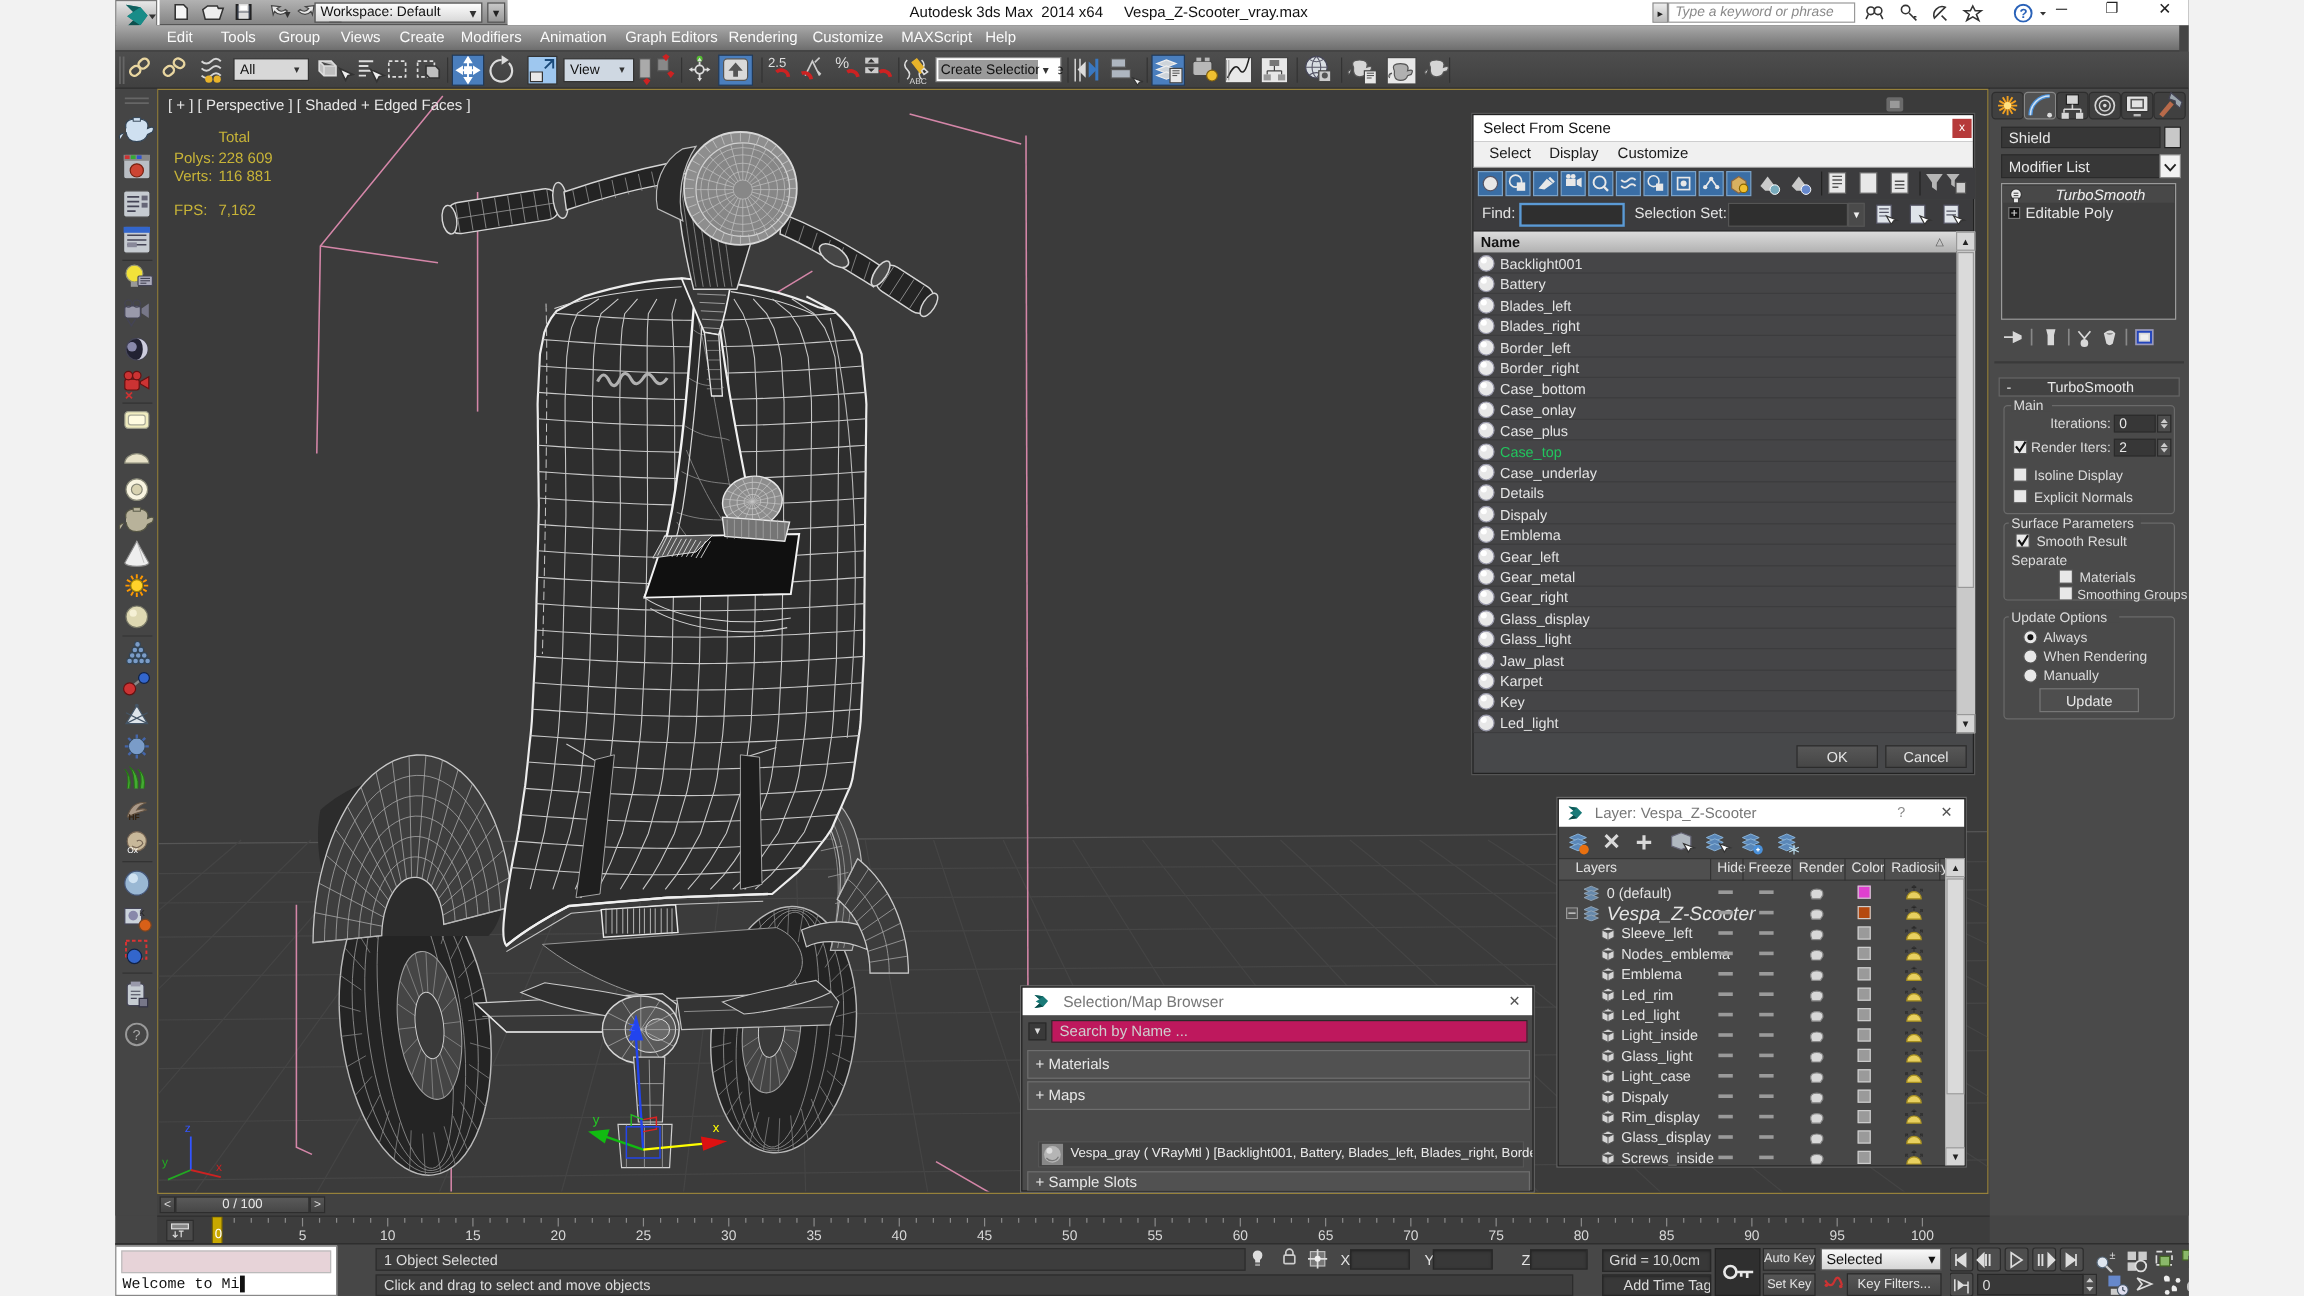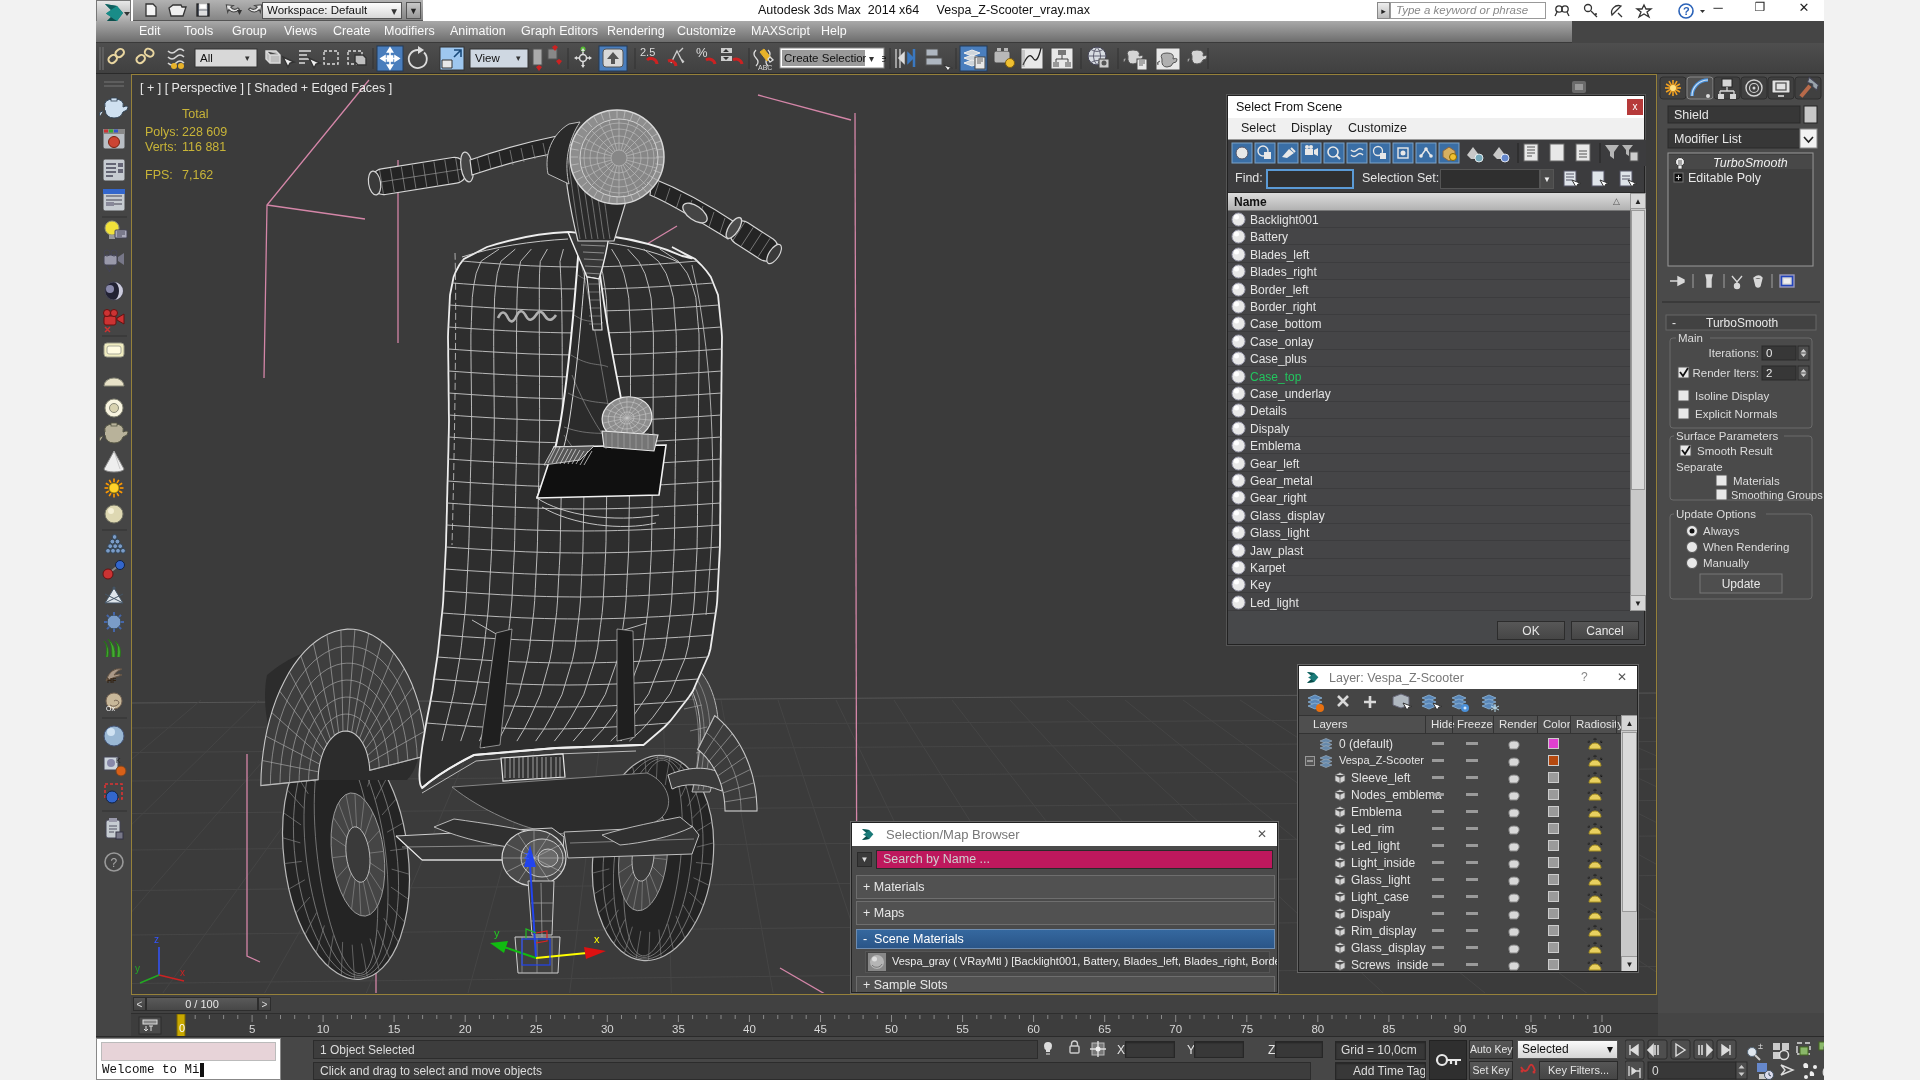--- a/index.html
+++ b/index.html
@@ -63,21 +63,21 @@
       <circle cx="134" cy="8" r="7" stroke="#2a62b8" stroke-width="1.6"></circle>
           <text x="131" y="12" font-size="11" fill="#2a62b8" stroke="none" font-weight="bold">?</text>
       <path d="M148,7 l5,0 -2.5,3 z" fill="#333" stroke="none"></path>
     </g>
   </svg>
 </div>
 <div class="abs" style="left:1607px;top:0;width:30px;height:20px;text-align:center;color:#222;font-size:13px;">─</div>
 <div class="abs" style="left:1649px;top:0;width:30px;height:20px;text-align:center;color:#222;font-size:12px;">❐</div>
 <div class="abs" style="left:1693px;top:0;width:30px;height:20px;text-align:center;color:#222;font-size:13px;">✕</div>
 
-<div class="abs" style="left:0;top:21px;width:1476px;height:22px;background:linear-gradient(#a9a9a9,#6d6d6d);border-bottom:1px solid #3a3a3a;">
+<div class="abs" style="left:0;top:21px;width:1720px;height:22px;background:linear-gradient(#a9a9a9,#6d6d6d);border-bottom:1px solid #3a3a3a;">
   <div class="abs mn" style="left:43px;top:3px;font-size:12.5px;">Edit</div>
   <div class="abs mn" style="left:88px;top:3px;font-size:12.5px;">Tools</div>
   <div class="abs mn" style="left:136px;top:3px;font-size:12.5px;">Group</div>
   <div class="abs mn" style="left:188px;top:3px;font-size:12.5px;">Views</div>
   <div class="abs mn" style="left:237px;top:3px;font-size:12.5px;">Create</div>
   <div class="abs mn" style="left:288px;top:3px;font-size:12.5px;">Modifiers</div>
   <div class="abs mn" style="left:354px;top:3px;font-size:12.5px;">Animation</div>
   <div class="abs mn" style="left:425px;top:3px;font-size:12.5px;">Graph Editors</div>
   <div class="abs mn" style="left:511px;top:3px;font-size:12.5px;">Rendering</div>
   <div class="abs mn" style="left:581px;top:3px;font-size:12.5px;">Customize</div>
@@ -1674,21 +1674,21 @@
         <rect x="0.5" y="0.5" width="9" height="9" fill="#555" stroke="#999"></rect>
         <line x1="2" y1="5" x2="8" y2="5" stroke="#ddd"></line>
       </svg>
       <svg class="abs" style="left:20px;top:19px" width="15" height="14" viewBox="0 0 15 14">
         <g stroke="#9ab" fill="#68a" stroke-width="0.7">
           <path d="M1,4 l6,-2.5 6,2.5 -6,2.5 z"></path>
           <path d="M1,7.5 l6,-2.5 6,2.5 -6,2.5 z"></path>
           <path d="M1,11 l6,-2.5 6,2.5 -6,2.5 z"></path>
         </g>
       </svg>
-      <div class="abs" style="left:40px;top:19px;font-size:11px;color:#e4e4e4;white-space:nowrap;">Vespa_Z-Scooter</div>
+      <div class="abs" style="left:40px;top:19px;font-size:16px;color:#e4e4e4;white-space:nowrap;font-style:italic;">Vespa_Z-Scooter</div>
       <div class="abs" style="left:133px;top:24px;width:12px;height:3px;background:#9a9a9a;"></div>
       <div class="abs" style="left:167px;top:24px;width:12px;height:3px;background:#9a9a9a;"></div>
       <svg class="abs" style="left:208px;top:20px" width="14" height="12">
         <path d="M2,8 q-1,-5 5,-5 q6,0 5,5 l-2,3 -7,0 z" fill="#d8d8d8" stroke="#888"></path>
       </svg>
       <div class="abs" style="left:249px;top:20px;width:11px;height:11px;background:#b5490f;border:1px solid #ccc;"></div>
       <svg class="abs" style="left:288px;top:19px" width="16" height="14" viewBox="0 0 16 14">
         <path d="M2,12 a6,6 0 0 1 12,0 z" fill="#e8d060" stroke="#a89020"></path>
         <g stroke="#333" stroke-width="0.9">
           <path d="M8,5 l0,-4 m-2,1.5 l2,-1.5 2,1.5"></path>
@@ -1925,21 +1925,20 @@
         <path d="M4,2 L18,4 L26,12 L18,21 L4,23 L12,16 L6,12.5 L12,9 Z" fill="#1a7a78"></path>
         <path d="M4,2 L12,9 L18,4 Z" fill="#0d5c5a"></path>
         <path d="M4,23 L12,16 L18,21 Z" fill="#0a4a48"></path>
       </svg></div>
     <div class="abs" style="left:34px;top:4px;font-size:13px;color:#777;">Selection/Map Browser</div>
     <div class="abs" style="left:405px;top:4px;font-size:12px;color:#555;">✕</div>
     <div class="abs" style="left:5px;top:29px;width:15px;height:15px;background:#3a3a3a;border:1px solid #2a2a2a;color:#ddd;font-size:8px;text-align:center;line-height:14px;">▼</div>
     <div class="abs" style="left:24px;top:27px;width:397px;height:19px;background:#be185d;border:1px solid #2a2a2a;color:#cfcfcf;font-size:12.5px;padding:1px 6px;">Search by Name ...</div>
     <div class="abs" style="left:4px;top:52px;width:419px;height:24px;background:#515151;border:1px solid #6e6e6e;color:#e8e8e8;font-size:12.5px;padding:4px 6px;">+ Materials</div>
     <div class="abs" style="left:4px;top:78px;width:419px;height:24px;background:#515151;border:1px solid #6e6e6e;color:#e8e8e8;font-size:12.5px;padding:4px 6px;">+ Maps</div>
-    <div class="abs" style="left:4px;top:106px;width:419px;height:20px;background:linear-gradient(#35689f,#2a5588);border:1px solid #6e8cb0;color:#fff;font-size:12.5px;padding:2px 6px;">-&nbsp; Scene Materials</div>
     <div class="abs" style="left:13px;top:128px;width:405px;height:22px;background:#424242;border:1px solid #555;"></div>
     <svg class="abs" style="left:16px;top:130px" width="18" height="18">
       <rect width="18" height="18" fill="#888"></rect>
       <circle cx="9" cy="9" r="7" fill="#b5b5b5"></circle>
       <circle cx="6.5" cy="6" r="2.5" fill="#ddd"></circle>
       <path d="M4,12 a6,6 0 0 0 10,-1" stroke="#777" fill="none"></path>
     </svg>
     <div class="abs" style="left:40px;top:132px;font-size:11px;color:#ececec;white-space:nowrap;">Vespa_gray ( VRayMtl ) [Backlight001, Battery, Blades_left, Blades_right, Borde...</div>
     <div class="abs" style="left:4px;top:153px;width:419px;height:17px;background:#515151;border:1px solid #6e6e6e;color:#e8e8e8;font-size:12.5px;padding:1px 6px;">+ Sample Slots</div>
   </div>

